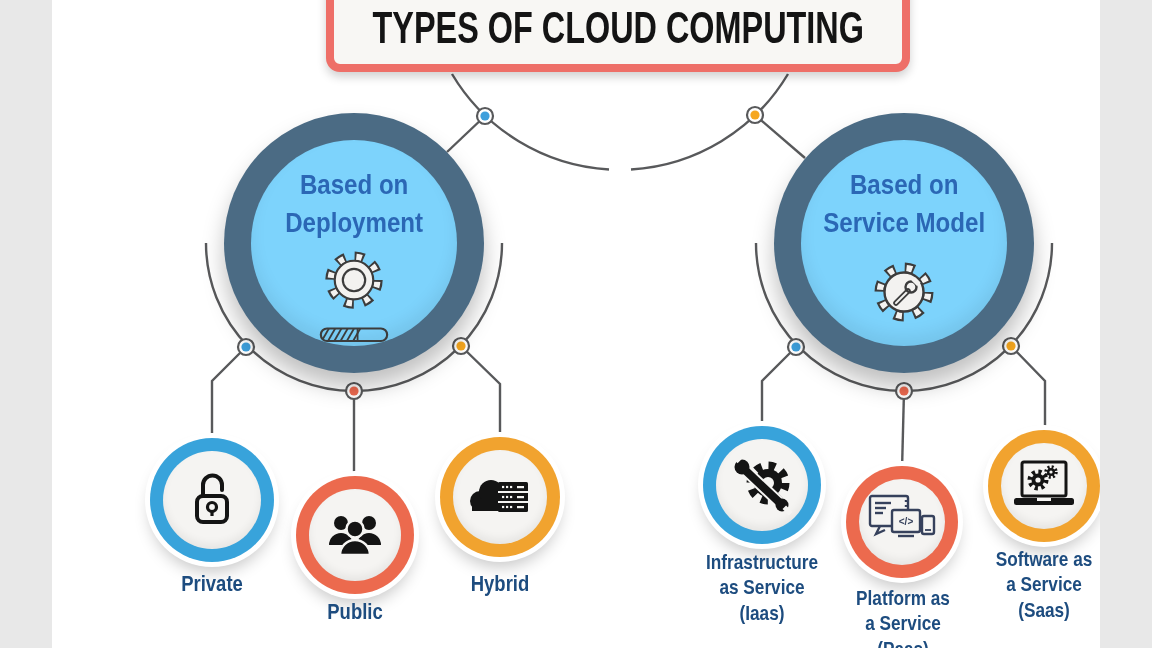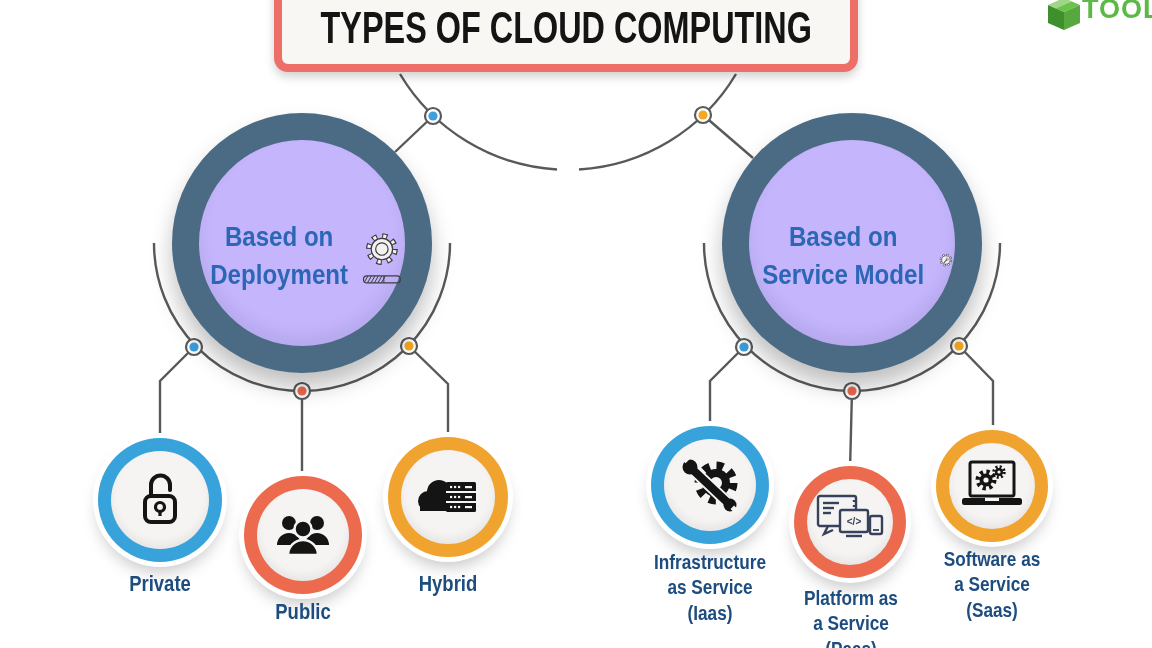--- a/index.html
+++ b/index.html
@@ -1,18 +1,18 @@
 <!DOCTYPE html>
 <html><head>
 <meta charset="utf-8">
 <style>
   html,body{margin:0;padding:0;background:#e8e8e8;}
   *{box-sizing:border-box;font-family:"Liberation Sans", sans-serif;}
   #canvas{
-    position:relative;width:1152px;height:648px;margin:0 auto;
+    position:relative;width:1048px;height:648px;margin:0 auto;
     background:#ffffff;overflow:hidden;
   }
   
   #connectors{position:absolute;left:0;top:0;width:1152px;height:648px;}
 
   
   .title-box{
     position:absolute;left:274px;top:-24px;width:584px;height:96px;
     background:#f8f7f4;border:8px solid #ee6f68;border-radius:14px;
     box-shadow:0 5px 10px rgba(0,0,0,.18);
@@ -29,23 +29,23 @@
   .logo-text{font-size:27px;font-weight:bold;color:#5cb947;letter-spacing:1px;margin-top:-2px;}
 
   
   .big-circle{
     position:absolute;width:260px;height:260px;border-radius:50%;
     box-shadow:0 14px 22px rgba(0,0,0,.25);
   }
   .big-deployment{left:172px;top:113px;}
   .big-service{left:722px;top:113px;}
   .big-inner{
-    position:absolute;inset:27px;border-radius:50%;background:#c4b5fd;
+    position:absolute;inset:27px;border-radius:50%;background:#7dd3fc;
     box-shadow:inset 0 -10px 16px rgba(0,0,0,.07);
-    display:flex;flex-direction:row;align-items:center;justify-content:flex-start;
+    display:flex;flex-direction:column;align-items:center;justify-content:flex-start;
     padding-top:26px;
   }
   .big-heading{
     font-size:28px;font-weight:bold;color:#2b67b5;text-align:center;
     line-height:1.35;transform:scaleX(.86);transform-origin:center;white-space:nowrap;
   }
 
   
   .node{position:absolute;border-radius:50%;
     box-shadow:0 0 0 5px #ffffff,0 10px 16px rgba(0,0,0,.22);}

